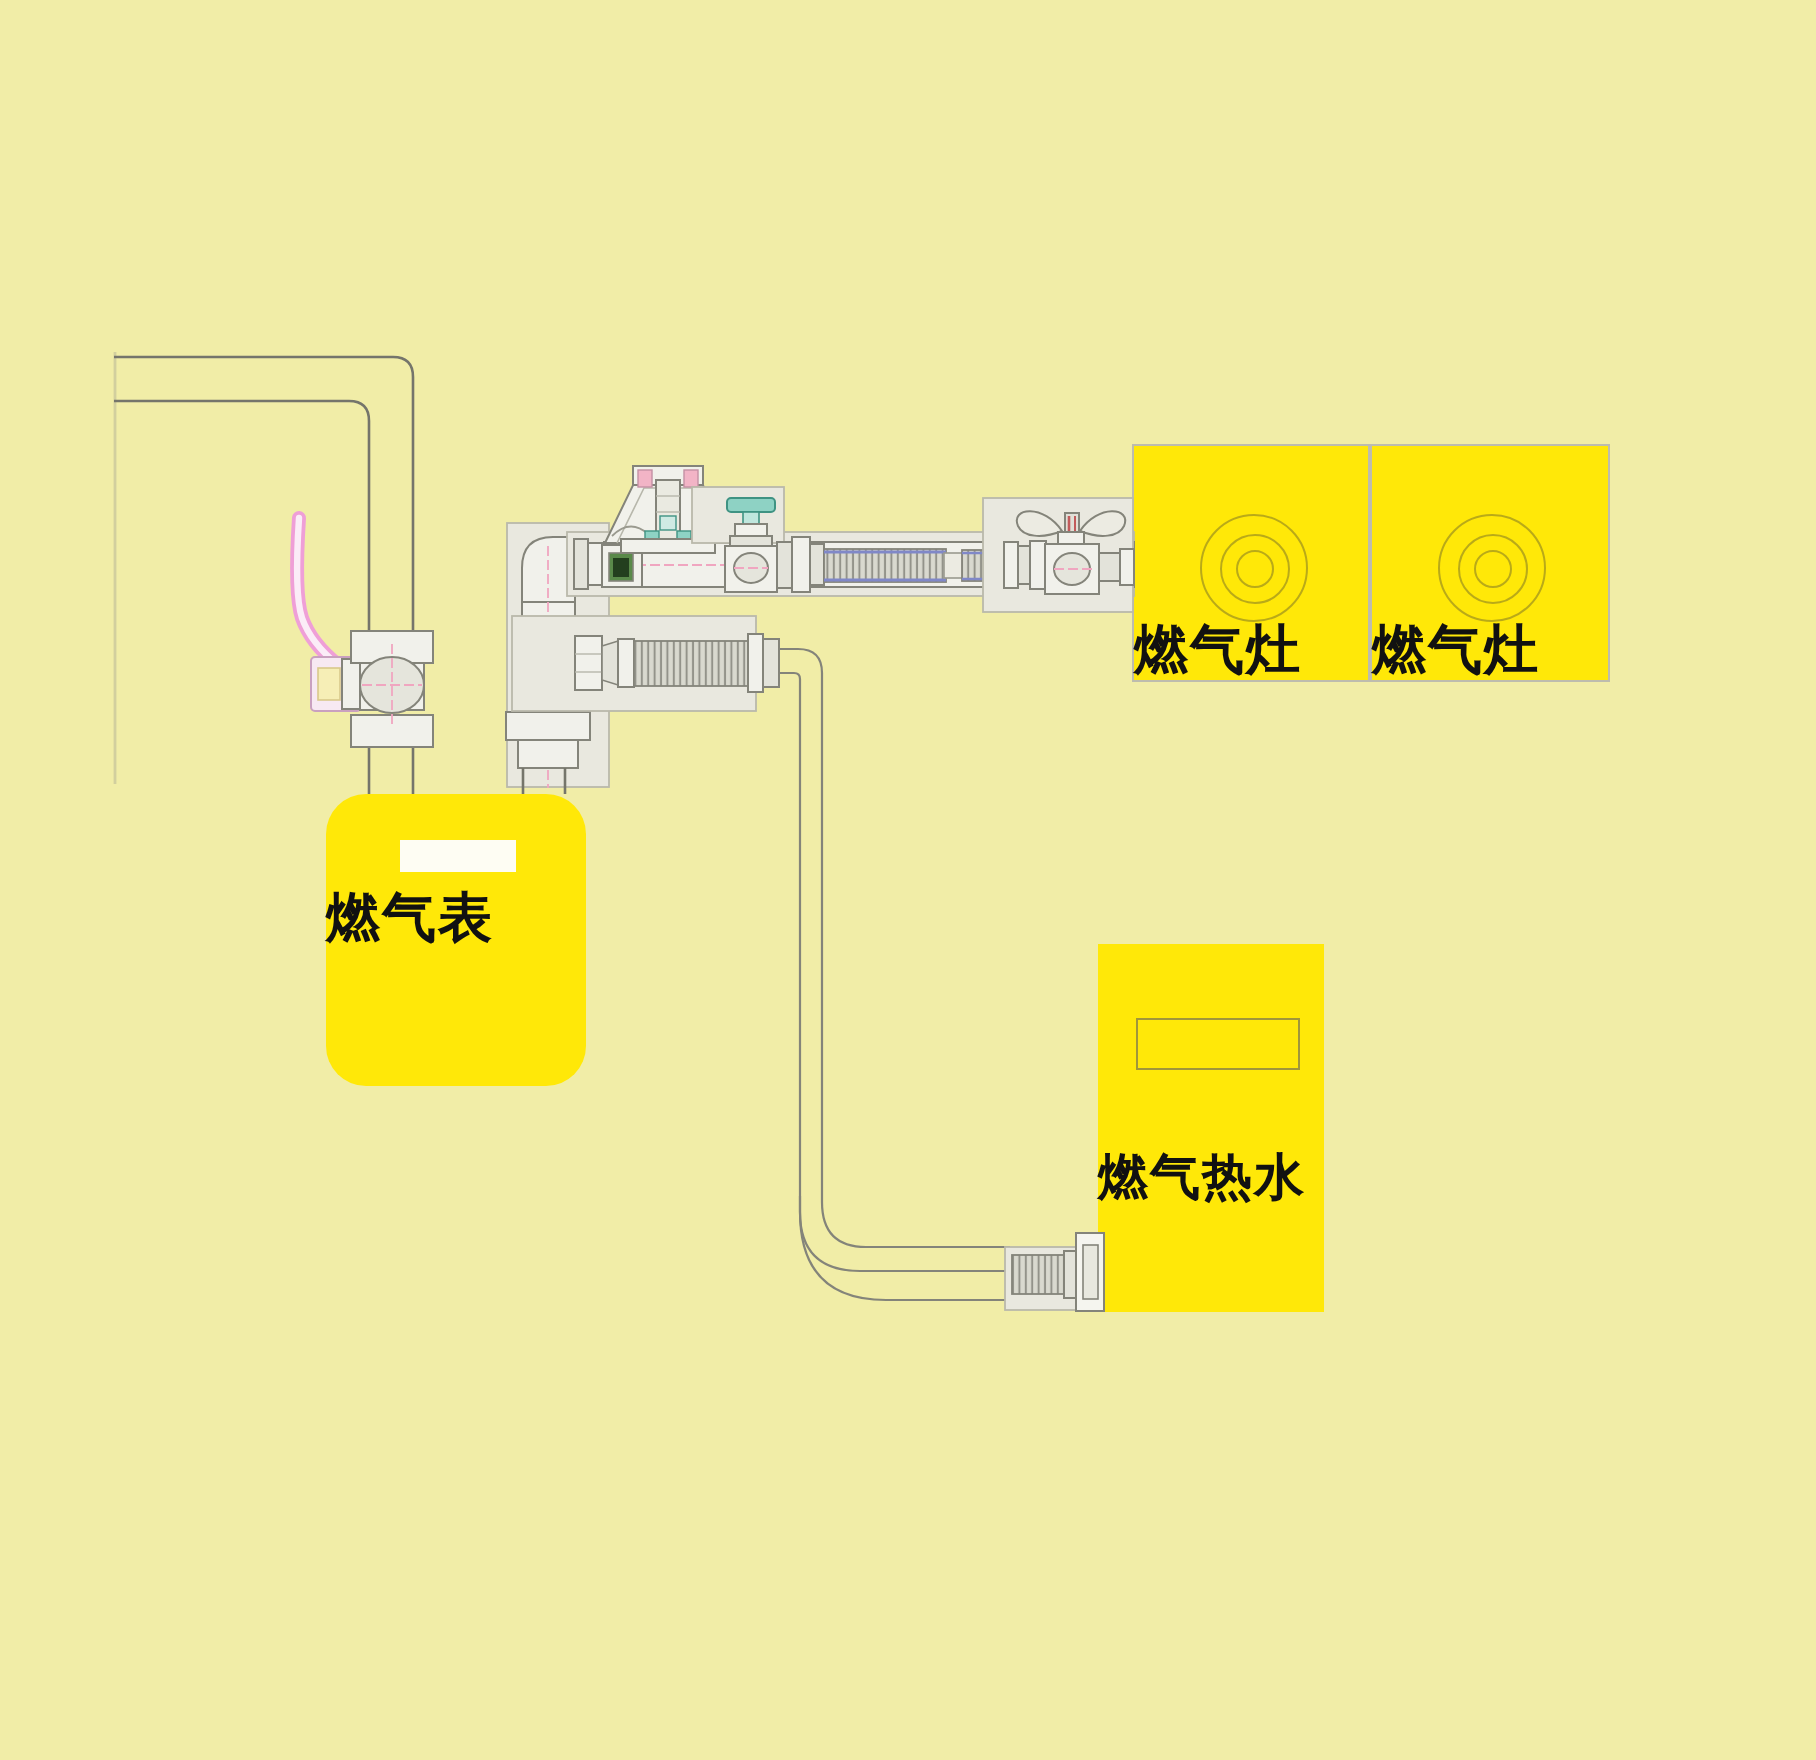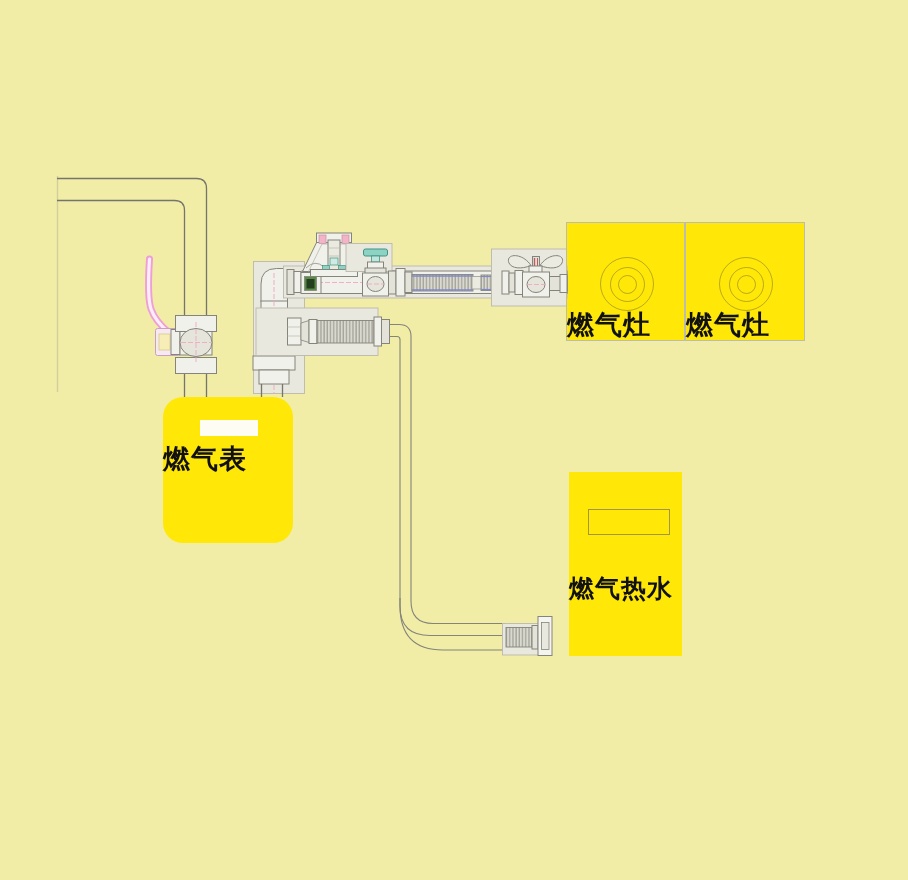--- a/index.html
+++ b/index.html
@@ -13,21 +13,21 @@
   .meter .display{position:absolute;left:37px;top:23px;width:58px;height:16px;background:#fefdf3;}
   .meter .label{top:44px;font-size:27px;}
   .stove{top:222px;width:119px;height:119px;border:1px solid #bdbcae;}
   .stove-left{left:566px;}
   .stove-right{left:685px;width:120px;}
   .stove .label{top:84px;font-size:27px;}
   .burner{position:absolute;border:1px solid rgba(128,118,38,.55);border-radius:50%;}
   .burner.outer{left:33px;top:34px;width:52px;height:52px;}
   .burner.mid{left:42.5px;top:43.5px;width:33px;height:33px;}
   .burner.inner{left:50.5px;top:51.5px;width:17px;height:17px;}
-  .heater{left:549px;top:472px;width:113px;height:184px;margin-left:20px;}
+  .heater{left:549px;top:472px;width:113px;height:184px;}
   .heater .display{position:absolute;left:19px;top:37px;width:80px;height:24px;
      border:1px solid rgba(120,115,80,.7);background:transparent;}
   .heater .label{top:100px;font-size:25px;}
   
   .ln{stroke:#75756b;stroke-width:1.3;fill:none;}
   .comp{fill:#f1f1eb;stroke:#84847a;stroke-width:1;}
   .compd{fill:#e3e3da;stroke:#84847a;stroke-width:1;}
   .panel{fill:#e9e8df;stroke:#bab9ab;stroke-width:0.9;}
   .thin{stroke:#84847a;stroke-width:1.1;fill:none;}
   .blue{stroke:var(--hose-blue,#8088c8);fill:none;}

